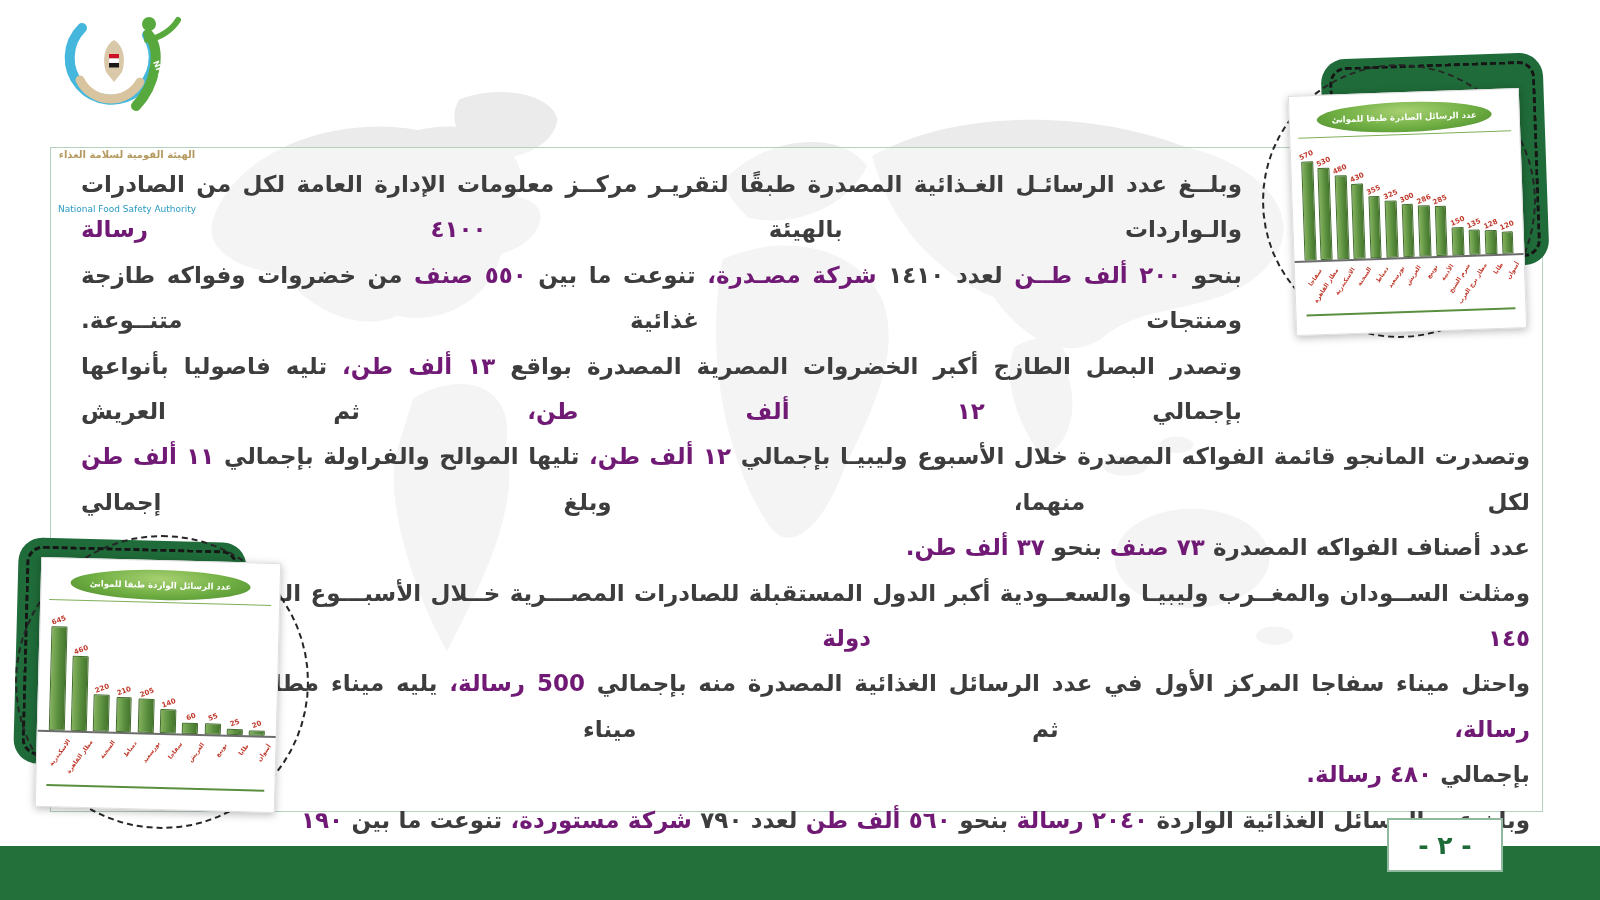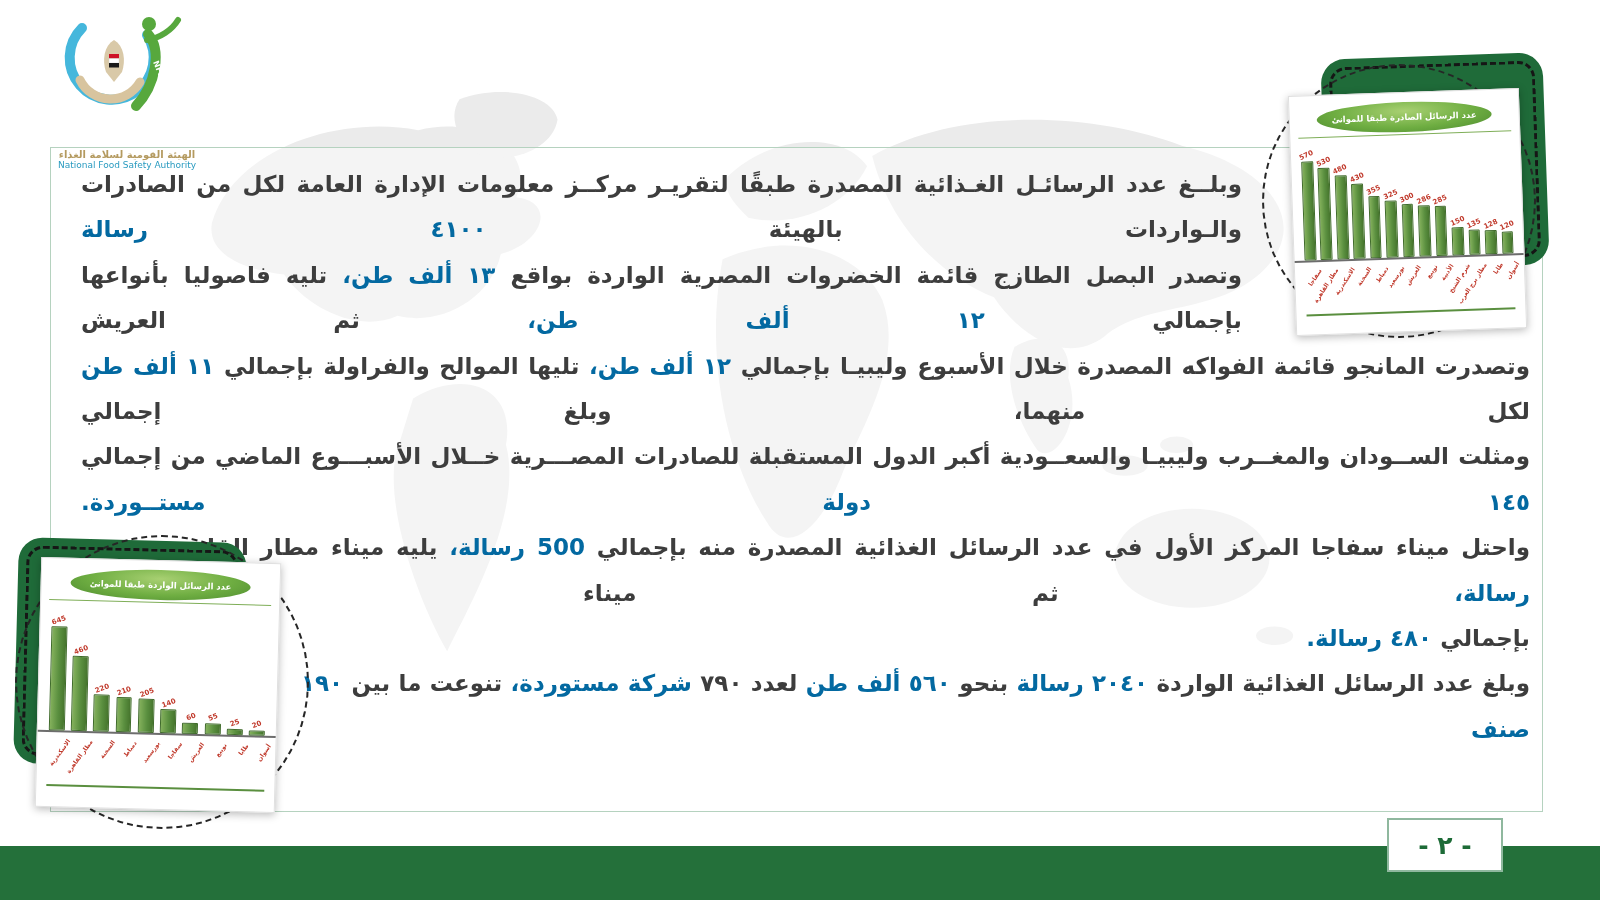--- a/index.html
+++ b/index.html
@@ -7,37 +7,37 @@
     width:1600px;height:900px;position:relative;overflow:hidden;
     background:#ffffff;
     font-family:"DejaVu Sans","Liberation Sans",sans-serif;
   }
   
   #worldmap{position:absolute;left:150px;top:55px;width:1300px;height:790px;z-index:0;pointer-events:none;}
   
   .logo{position:absolute;left:52px;top:10px;width:150px;height:140px;z-index:5;}
   .logo .names{text-align:center;margin-top:-4px;line-height:11px;}
   .logo .ar{color:#b49a5f;font-size:10px;font-weight:bold;margin-top:27px;}
-  .logo .en{color:#2a9bc0;font-size:9px;}
+  .logo .en{color:#2a9bc0;font-size:9px;margin-top:44px;}
   
   .textbox{
     position:absolute;left:50px;top:147px;width:1493px;height:665px;
     border:1.5px solid #b5d2bf;background:rgba(255,255,255,0.45);z-index:1;box-sizing:border-box;
   }
   .article{
     position:absolute;top:14px;right:0;left:0;direction:rtl;
     font-size:23px;line-height:45.4px;font-weight:bold;color:#3d3d3d;
     padding:0 12px 0 30px;
   }
   .article .line{white-space:nowrap;}
   .article .line.j{text-align:justify;text-align-last:justify;white-space:normal;}
   .article .line.r{text-align:right;}
   .article .line.ind-r{padding-right:288px;}
   .article .line.ind-l{padding-left:220px;}
-  .article .hl{color:#0369a1;}
+  .article .hl{color:#701a75;}
   
   .corner-green{position:absolute;background:#1f6b39;border-radius:24px;z-index:2;}
   .corner-green::after{content:'';position:absolute;inset:8px;border:3.5px dashed #161616;border-radius:17px;}
   .dash-circle{position:absolute;border:2.5px dashed #262626;border-radius:50%;z-index:3;background:transparent;}
   .chart-card{
     position:absolute;background:#ffffff;border:1px solid #e0e0e0;z-index:4;
     box-shadow:0 2px 8px rgba(0,0,0,0.28);box-sizing:border-box;direction:ltr;
   }
   #card-exports{left:1292px;top:92px;width:231px;height:240px;transform:rotate(-2deg);}
   #card-imports{left:38px;top:560px;width:240px;height:250px;transform:rotate(1.5deg);}
@@ -104,22 +104,24 @@
   </svg>
   <div class="names">
     <div class="ar">الهيئة القومية لسلامة الغذاء</div>
     <div class="en">National Food Safety Authority</div>
   </div>
 </div>
 
 <div class="textbox">
   <div class="article" id="article">
       <div class="line j ind-r"><span>وبلــغ عدد الرسائـل الغـذائية المصدرة طبقًا لتقريـر مركــز معلومات الإدارة العامة لكل من الصادرات والـواردات بالهيئة </span><span class="hl">٤١٠٠ رسالة</span></div>
-      <div class="line j ind-r"><span>وتصدر البصل الطازج قائمة الخضروات المصرية الواردة بواقع </span><span class="hl">١٣ ألف طن،</span><span> تليه فاصوليا بأنواعها بإجمالي </span><span class="hl">١٢ ألف طن،</span><span> ثم العريش</span></div>
+      <div class="line j ind-r"><span>بنحو </span><span class="hl">٢٠٠ ألف طــن</span><span> لعدد ١٤١٠ </span><span class="hl">شركة مصـدرة،</span><span> تنوعت ما بين </span><span class="hl">٥٥٠ صنف</span><span> من خضروات وفواكه طازجة ومنتجات غذائية متنــوعة.</span></div>
+      <div class="line j ind-r"><span>وتصدر البصل الطازج أكبر الخضروات المصرية المصدرة بواقع </span><span class="hl">١٣ ألف طن،</span><span> تليه فاصوليا بأنواعها بإجمالي </span><span class="hl">١٢ ألف طن،</span><span> ثم العريش</span></div>
       <div class="line j"><span>وتصدرت المانجو قائمة الفواكه المصدرة خلال الأسبوع وليبيـا بإجمالي </span><span class="hl">١٢ ألف طن،</span><span> تليها الموالح والفراولة بإجمالي </span><span class="hl">١١ ألف طن</span><span> لكل منهما، وبلغ إجمالي</span></div>
+      <div class="line r"><span>عدد أصناف الفواكه المصدرة </span><span class="hl">٧٣ صنف</span><span> بنحو </span><span class="hl">٣٧ ألف طن.</span></div>
       <div class="line j"><span>ومثلت الســودان والمغــرب وليبيـا والسعــودية أكبر الدول المستقبلة للصادرات المصـــرية خــلال الأسبـــوع الماضي من إجمالي </span><span class="hl">١٤٥ دولة مستــوردة.</span></div>
       <div class="line j"><span>واحتل ميناء سفاجا المركز الأول في عدد الرسائل الغذائية المصدرة منه بإجمالي </span><span class="hl">500 رسالة،</span><span> يليه ميناء مطار القاهرة بـ </span><span class="hl">٥٣٠ رسالة،</span><span> ثم ميناء والفراولة</span></div>
       <div class="line r"><span>بإجمالي </span><span class="hl">٤٨٠ رسالة.</span></div>
       <div class="line j ind-l"><span>وبلغ عدد الرسائل الغذائية الواردة </span><span class="hl">٢٠٤٠ رسالة</span><span> بنحو </span><span class="hl">٥٦٠ ألف طن</span><span> لعدد ٧٩٠ </span><span class="hl">شركة مستوردة،</span><span> تنوعت ما بين </span><span class="hl">١٩٠ صنف</span></div>
     </div>
 </div>
 
 <div class="corner-green" style="left:1324px;top:56px;width:222px;height:212px;transform:rotate(-2deg);"></div>
 <div class="dash-circle" style="left:1262px;top:64px;width:270px;height:270px;"></div>
 <div class="chart-card" id="card-exports">

